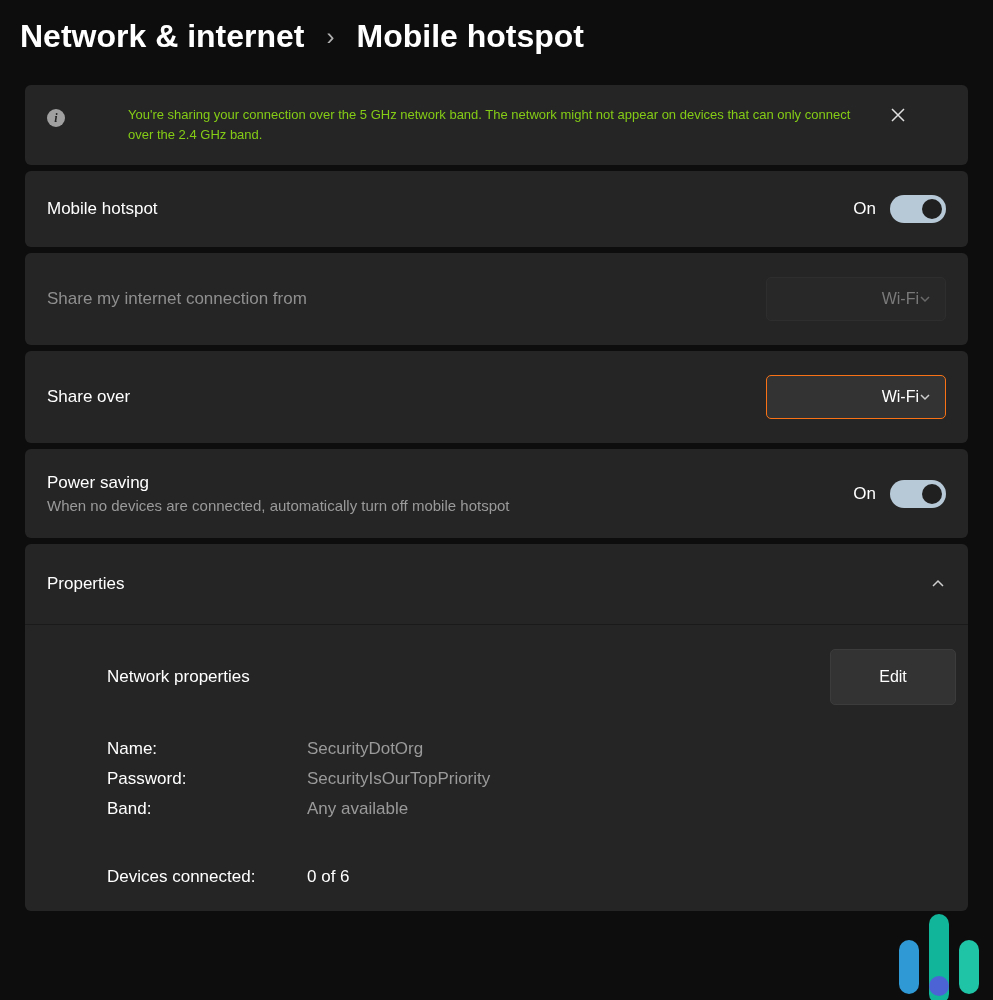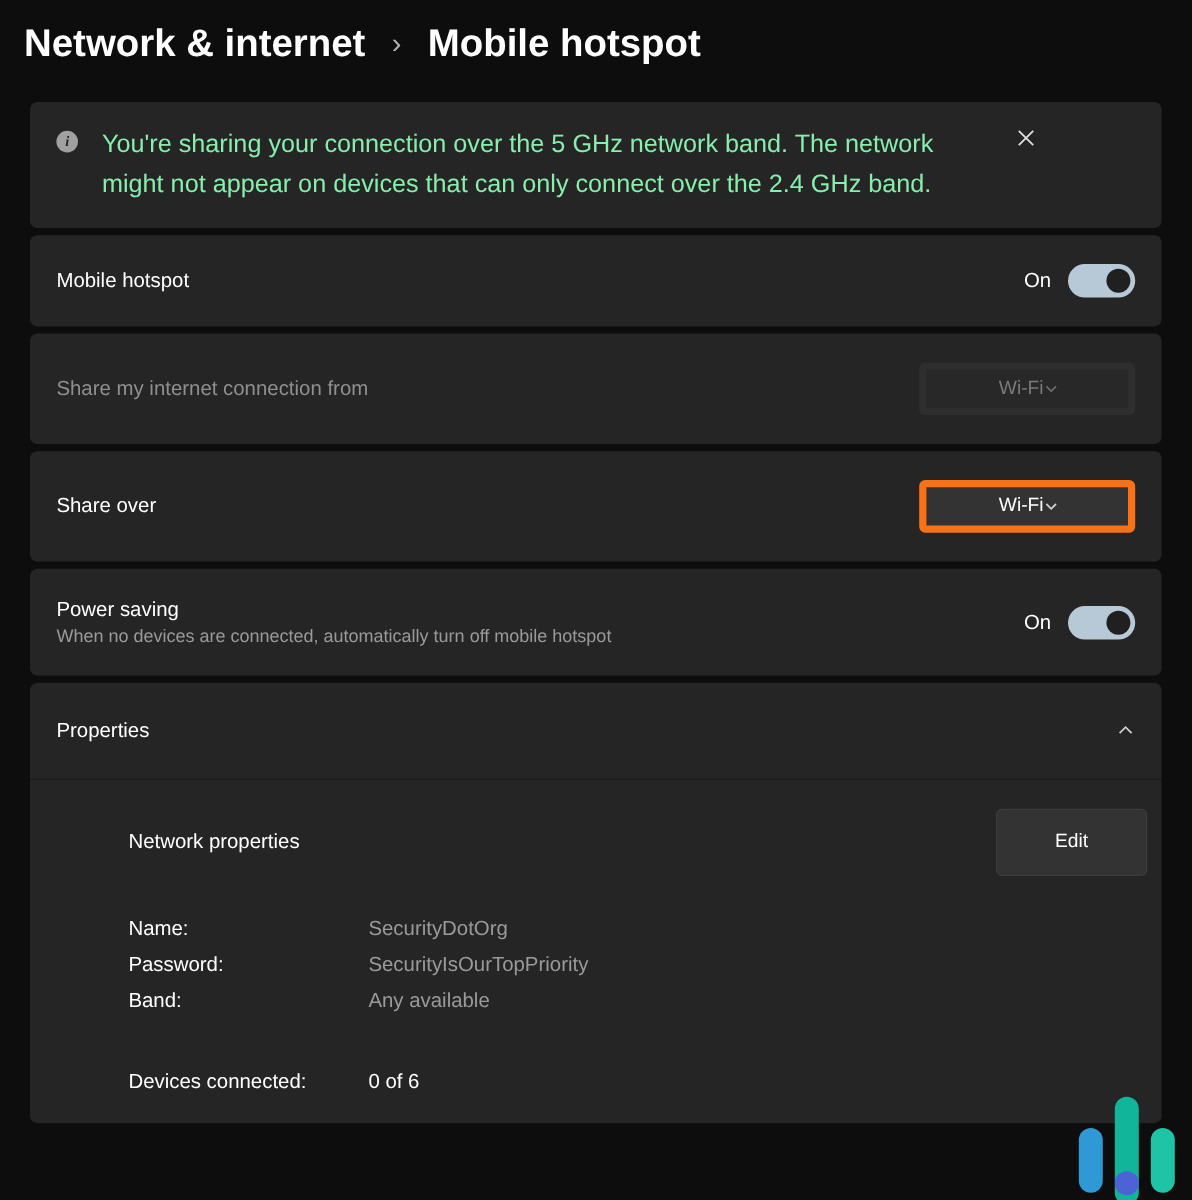--- a/index.html
+++ b/index.html
@@ -55,25 +55,26 @@
     margin-top: 4px;
   }
   .info-icon-glyph {
     font-family: Georgia, serif;
     font-style: italic;
     font-size: 12px;
     font-weight: bold;
     color: #252525;
   }
   .info-text {
-    font-size: 21px;
-    color: #86efac;
+    font-size: 13px;
+    color: #84cc16;
     line-height: 1.55;
     flex: 1;
     max-width: 740px;
+    margin-left: 43px;
   }
   .close-btn {
     width: 20px;
     height: 20px;
     display: flex;
     align-items: center;
     justify-content: center;
     cursor: pointer;
   }
   .close-btn svg { width: 16px; height: 16px; stroke: #e0e0e0; stroke-width: 1.5; }
@@ -107,25 +108,25 @@
     top: 4px;
     width: 20px;
     height: 20px;
     border-radius: 50%;
     background: #202020;
   }
   .dropdown {
     width: 180px;
     height: 44px;
     background: #333333;
-    border: 6px solid #f97316;
+    border: 1px solid #f97316;
     border-radius: 5px;
     display: flex;
     align-items: center;
-    justify-content: center;
+    justify-content: flex-end;
     padding: 0 14px 0 16px;
     cursor: pointer;
   }
   .dropdown.disabled {
     background: #282828;
     border-color: #2e2e2e;
   }
   .dropdown-label { font-size: 16px; color: #ffffff; }
   .dropdown.disabled .dropdown-label { color: #7a7a7a; }
   .chevron-down { width: 12px; height: 12px; stroke: #cfcfcf; stroke-width: 1.5; fill: none; }

